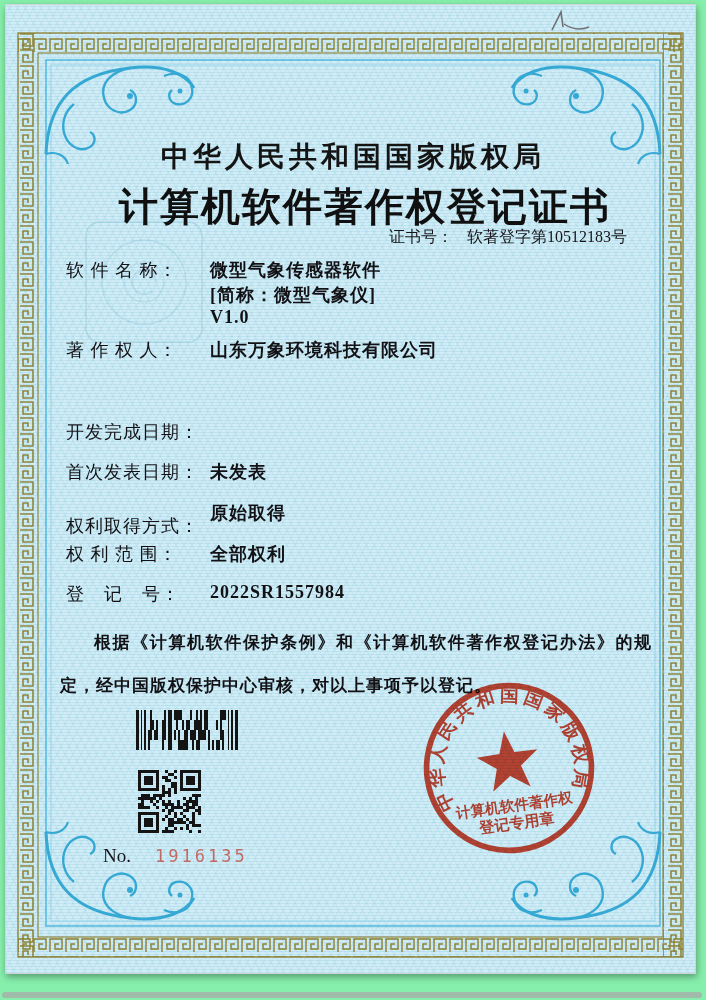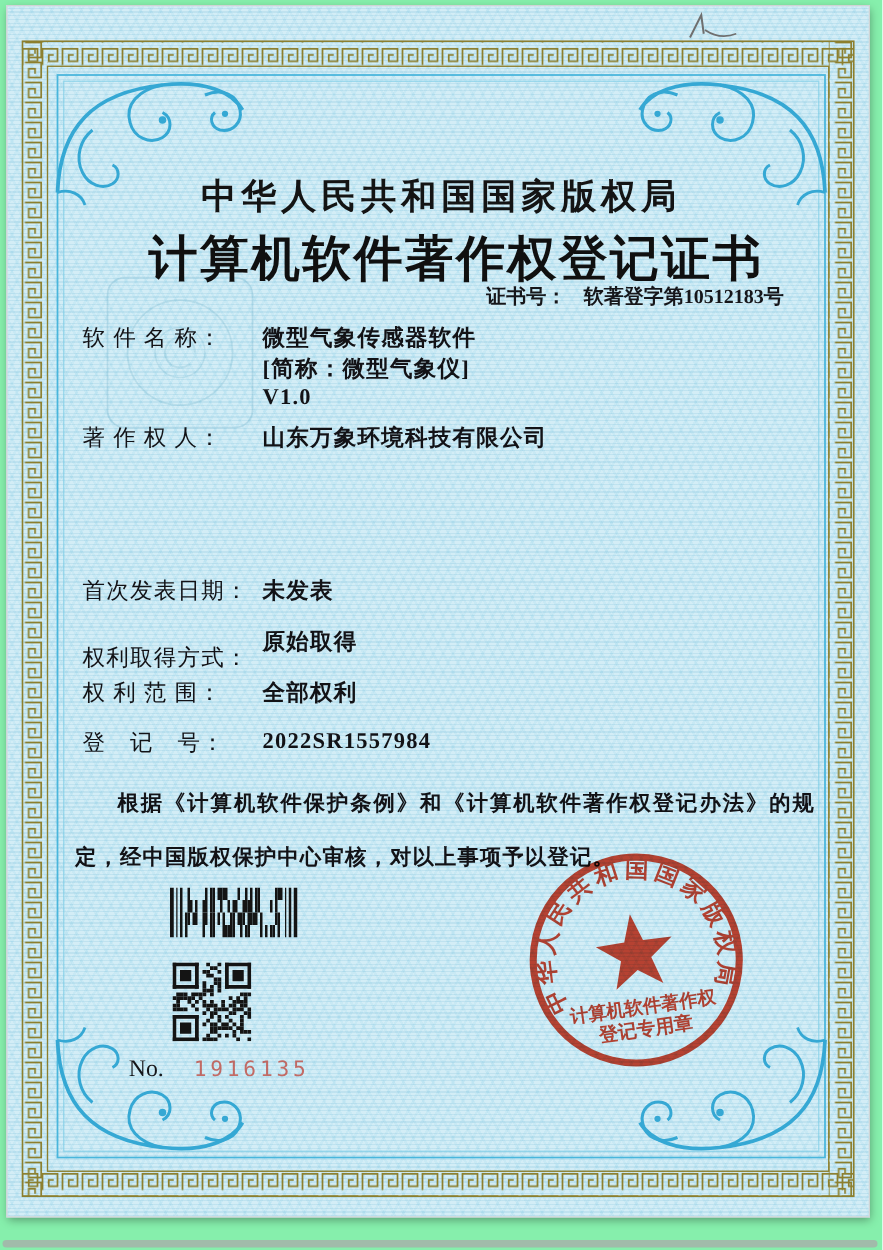--- a/index.html
+++ b/index.html
@@ -15,21 +15,21 @@
       repeating-linear-gradient(-62deg, rgba(120,200,228,.12) 0 2px, transparent 2px 7px);
     box-shadow:1px 3px 7px rgba(0,0,0,.35);
     border:1px solid #cfd4d6;}
   .ground-line{left:2px;top:992px;width:700px;height:6px;background:#a9a9a9;border-radius:3px;opacity:.75;}
   .frame-svg{left:0;top:0;width:706px;height:1000px;pointer-events:none;}
 
   .authority{left:0;top:138px;width:706px;text-align:center;font-size:28px;font-weight:700;
              letter-spacing:4px;color:#141414;}
   .main-title{left:12px;top:180px;width:706px;text-align:center;font-size:39px;font-weight:700;
               letter-spacing:2px;color:#101010;}
-  .certno{left:0;top:227px;width:627px;text-align:right;font-size:16px;font-weight:700;color:#16161a;}
+  .certno{left:0;top:227px;width:627px;text-align:right;font-size:16px;font-weight:400;color:#16161a;}
   .certno .val{margin-left:14px;}
 
   .field-label{left:66px;font-size:18px;font-weight:400;color:#121216;letter-spacing:1px;white-space:pre;}
   .field-value{left:210px;font-size:18px;font-weight:700;color:#121216;letter-spacing:1px;white-space:pre;}
 
   .statement{left:60px;top:621px;width:592px;font-size:17px;font-weight:600;color:#121216;
              line-height:2.55;text-indent:2em;letter-spacing:1px;text-align:justify;}
 
   .barcode-box{left:136px;top:710px;width:102px;height:40px;}
   .qr-box{left:138px;top:770px;width:63px;height:63px;}
@@ -107,20 +107,21 @@
   </div>
 
   <div class="abs field-label" style="top:258px">软 件 名 称：</div>
   <div class="abs field-value" style="top:258px">微型气象传感器软件</div>
   <div class="abs field-value" style="top:283px">[简称：微型气象仪]</div>
   <div class="abs field-value" style="top:307px">V1.0</div>
 
   <div class="abs field-label" style="top:338px">著 作 权 人：</div>
   <div class="abs field-value" style="top:338px">山东万象环境科技有限公司</div>
 
+  <div class="abs field-label" style="top:420px">开发完成日期：</div>
 
   <div class="abs field-label" style="top:460px">首次发表日期：</div>
   <div class="abs field-value" style="top:460px">未发表</div>
 
   <div class="abs field-label" style="top:514px">权利取得方式：</div>
   <div class="abs field-value" style="top:501px">原始取得</div>
 
   <div class="abs field-label" style="top:542px">权 利 范 围：</div>
   <div class="abs field-value" style="top:542px">全部权利</div>
 

